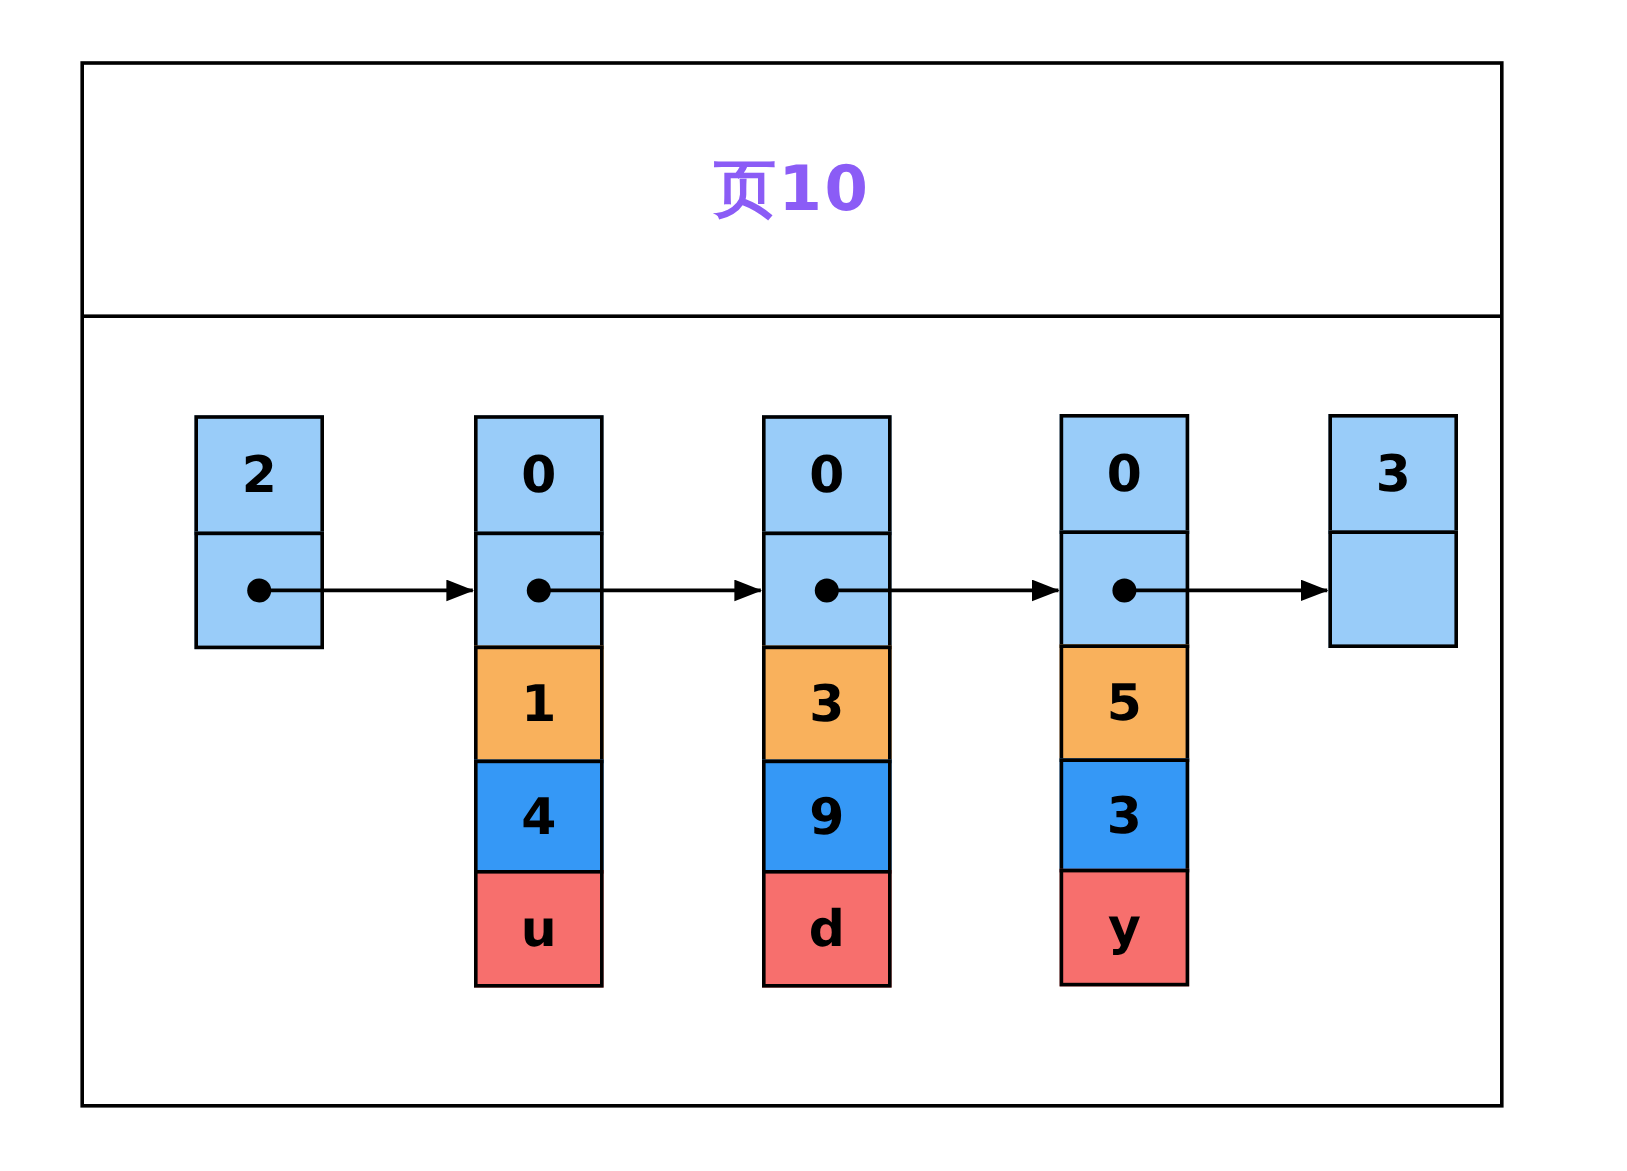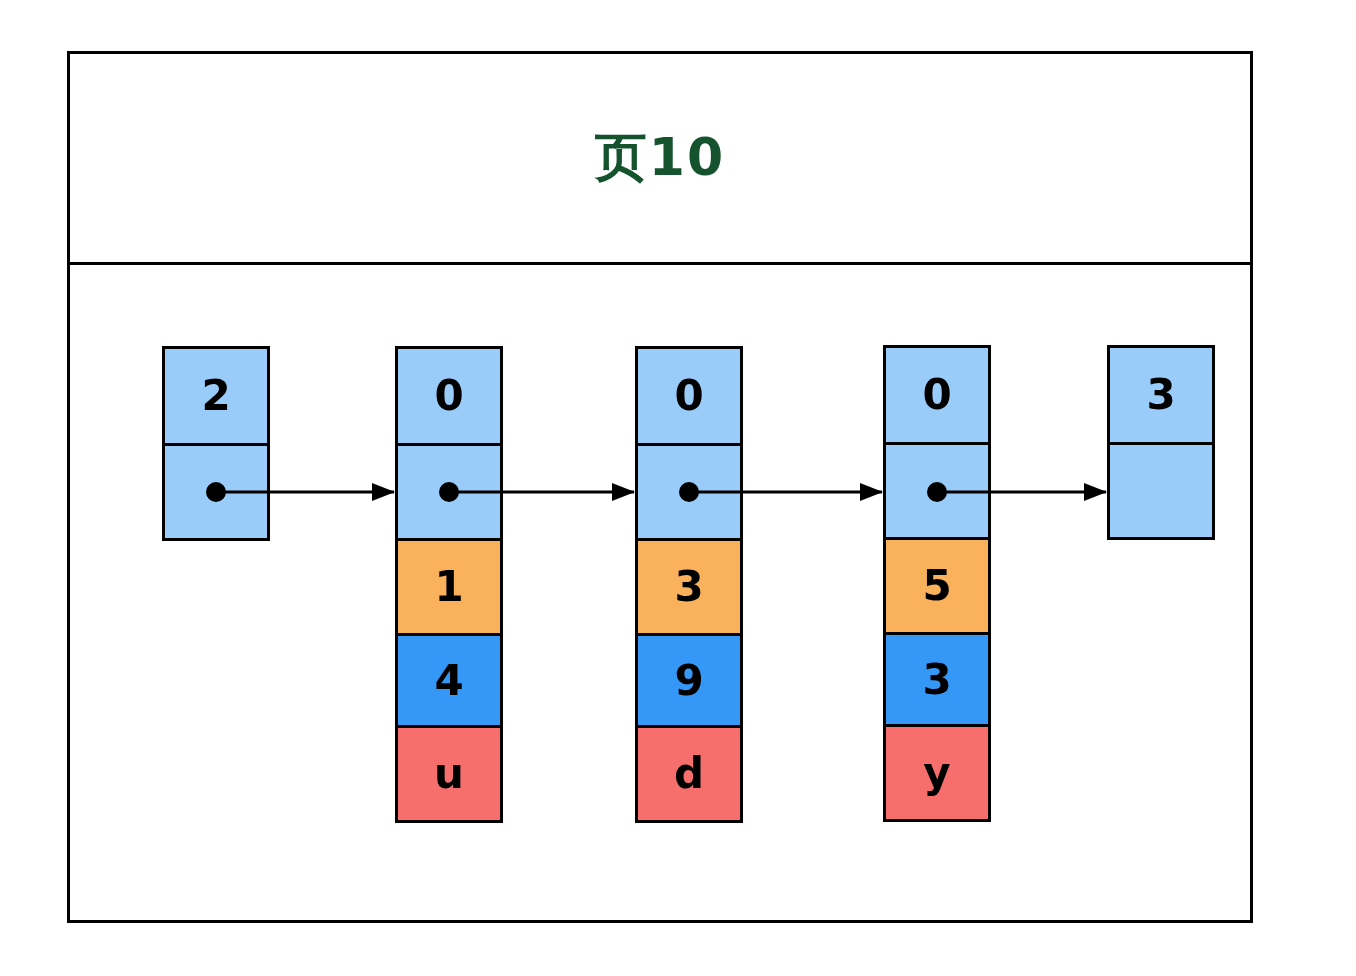--- a/index.html
+++ b/index.html
@@ -21,21 +21,21 @@
   .header {
     height: 208px;
     border-bottom: 3px solid #000;
     display: flex;
     align-items: center;
     justify-content: center;
   }
   .title {
     font-size: 52px;
     font-weight: bold;
-    color: #14532d;
+    color: #8b5cf6;
     letter-spacing: 2px;
   }
   .col { position: absolute; width: 108px; }
   .cell {
     width: 108px;
     box-sizing: border-box;
     border: 3px solid #000;
     display: flex;
     align-items: center;
     justify-content: center;

